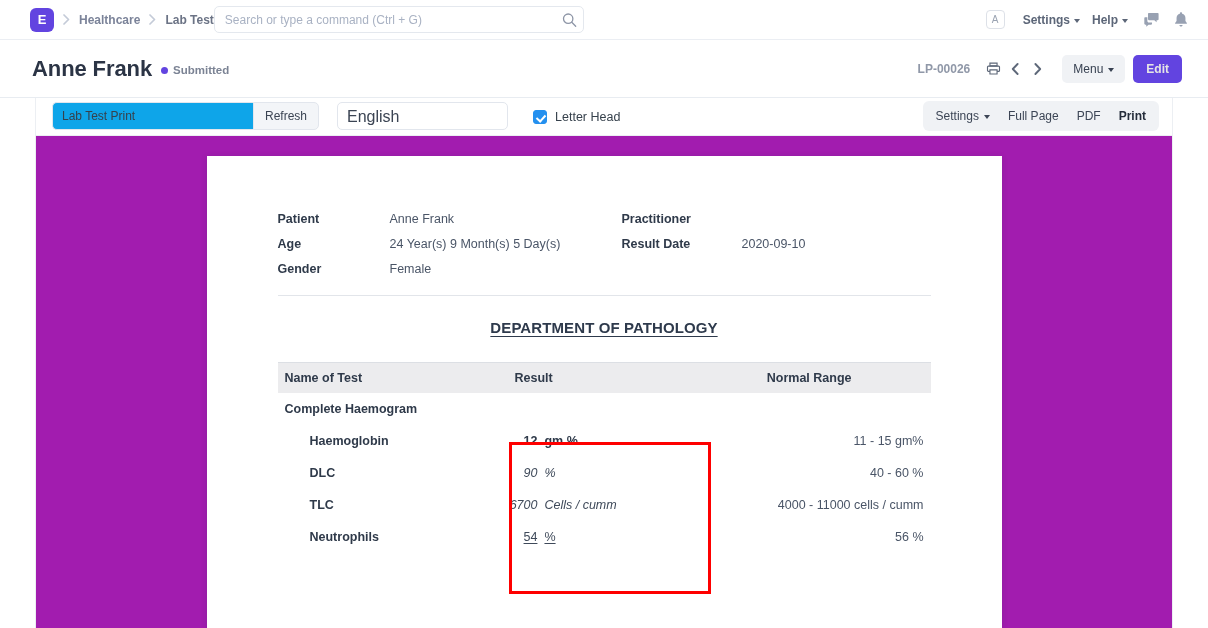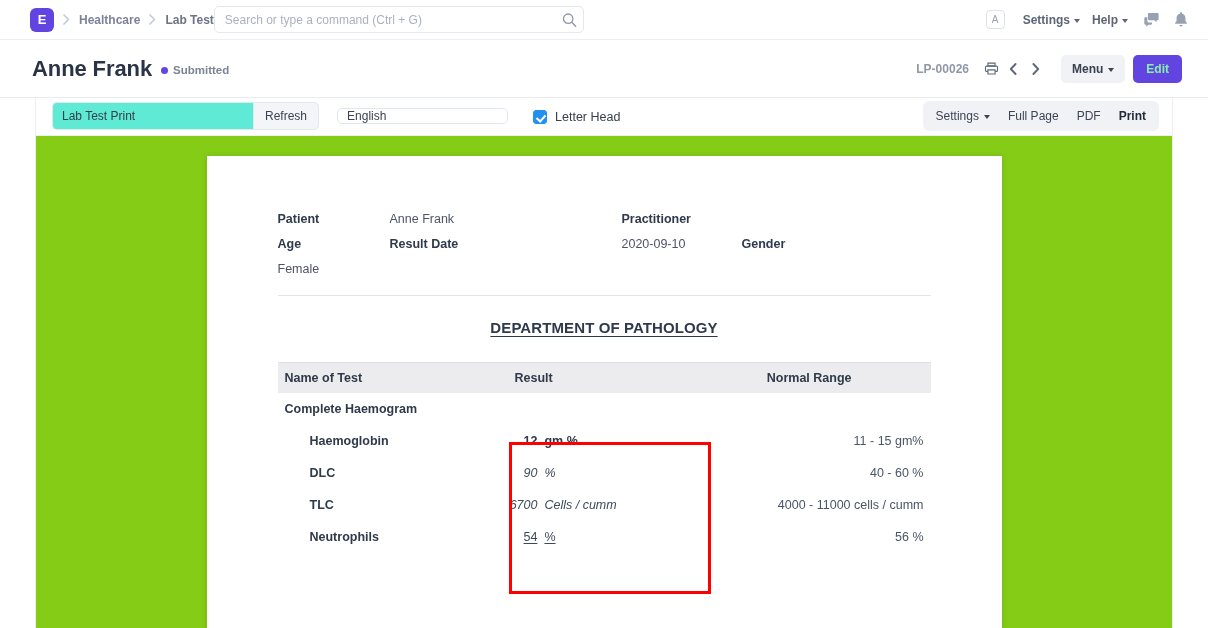--- a/index.html
+++ b/index.html
@@ -144,35 +144,35 @@
     display: flex; align-items: center; justify-content: center;
     color: #5e6879;
     background: none; border: none; padding: 0; cursor: pointer;
   }
   .btn-menu {
     height: 28px;
     background: #f0f2f5;
     border: none;
     border-radius: 5px;
     font-family: "Liberation Sans", sans-serif;
-    font-size: 12px; font-weight: bold;
+    font-size: 12px; font-weight: normal;
     color: #374151;
     padding: 0 11px;
     margin-left: 14px;
     cursor: pointer;
     display: inline-flex; align-items: center; gap: 5px;
   }
   .btn-edit {
     height: 28px;
     background: #6244e0;
     border: none;
     border-radius: 5px;
     font-family: "Liberation Sans", sans-serif;
     font-size: 12px; font-weight: bold;
-    color: #86efac;
+    color: #e5e5e5;
     padding: 0 13px;
     margin-left: 8px;
     cursor: pointer;
   }
 
   
   .page-body {
     position: relative;
     height: 530px;
     background: #ffffff;
@@ -199,42 +199,42 @@
   .tb-input {
     width: 201px; height: 28px;
     border: 1px solid #e2e6ed;
     border-right: none;
     border-radius: 5px 0 0 5px;
     font-family: "Liberation Sans", sans-serif;
     font-size: 12px;
     color: #36414c;
     padding: 0 9px;
     outline: none;
-    background: #5eead4;
+    background: #0ea5e9;
   }
   .tb-refresh {
     height: 28px;
     border: 1px solid #e2e6ed;
     border-radius: 0 5px 5px 0;
     background: #f3f5f8;
     font-family: "Liberation Sans", sans-serif;
     font-size: 12px;
     color: #3b4453;
     padding: 0 11px;
     cursor: pointer;
     white-space: nowrap;
   }
   .tb-select {
-    width: 171px; height: 16px;
+    width: 171px; height: 28px;
     margin-left: 18px;
     border: 1px solid #e2e6ed;
     border-radius: 5px;
     background: #fff;
     font-family: "Liberation Sans", sans-serif;
-    font-size: 12px;
+    font-size: 16px;
     color: #3b4453;
     padding: 0 9px;
     outline: none;
     -webkit-appearance: none; appearance: none;
   }
   .check-wrap {
     display: flex; align-items: center; gap: 8px;
     margin-left: 25px;
     position: relative; top: 1px;
   }
@@ -274,21 +274,21 @@
     padding: 0 9px; height: 30px;
     cursor: pointer;
     white-space: nowrap;
     display: inline-flex; align-items: center; gap: 5px;
   }
   .tb-btn.strong { font-weight: bold; color: #242c3a; }
 
   
   .preview-area {
     flex: 1 1 auto;
-    background: #84cc16;
+    background: #a21caf;
     overflow: hidden;
     position: relative;
   }
   .print-format {
     width: 795px;
     margin: 20px auto 0;
     background: #fff;
     box-shadow: 0 1px 6px rgba(36,45,60,0.16);
     min-height: 600px;
     padding: 56px 71px 20px;
@@ -481,20 +481,21 @@
     <div class="preview-area">
       <div class="print-format">
 
         <div class="meta-grid">
           <div class="meta-label">Patient</div>
           <div class="meta-value">Anne Frank</div>
           <div class="meta-label">Practitioner</div>
           <div class="meta-value"></div>
 
           <div class="meta-label">Age</div>
+          <div class="meta-value">24 Year(s) 9 Month(s) 5 Day(s)</div>
           <div class="meta-label">Result Date</div>
           <div class="meta-value">2020-09-10</div>
 
           <div class="meta-label">Gender</div>
           <div class="meta-value">Female</div>
           <div class="meta-label"></div>
           <div class="meta-value"></div>
         </div>
 
         <div class="hr-line"></div>

